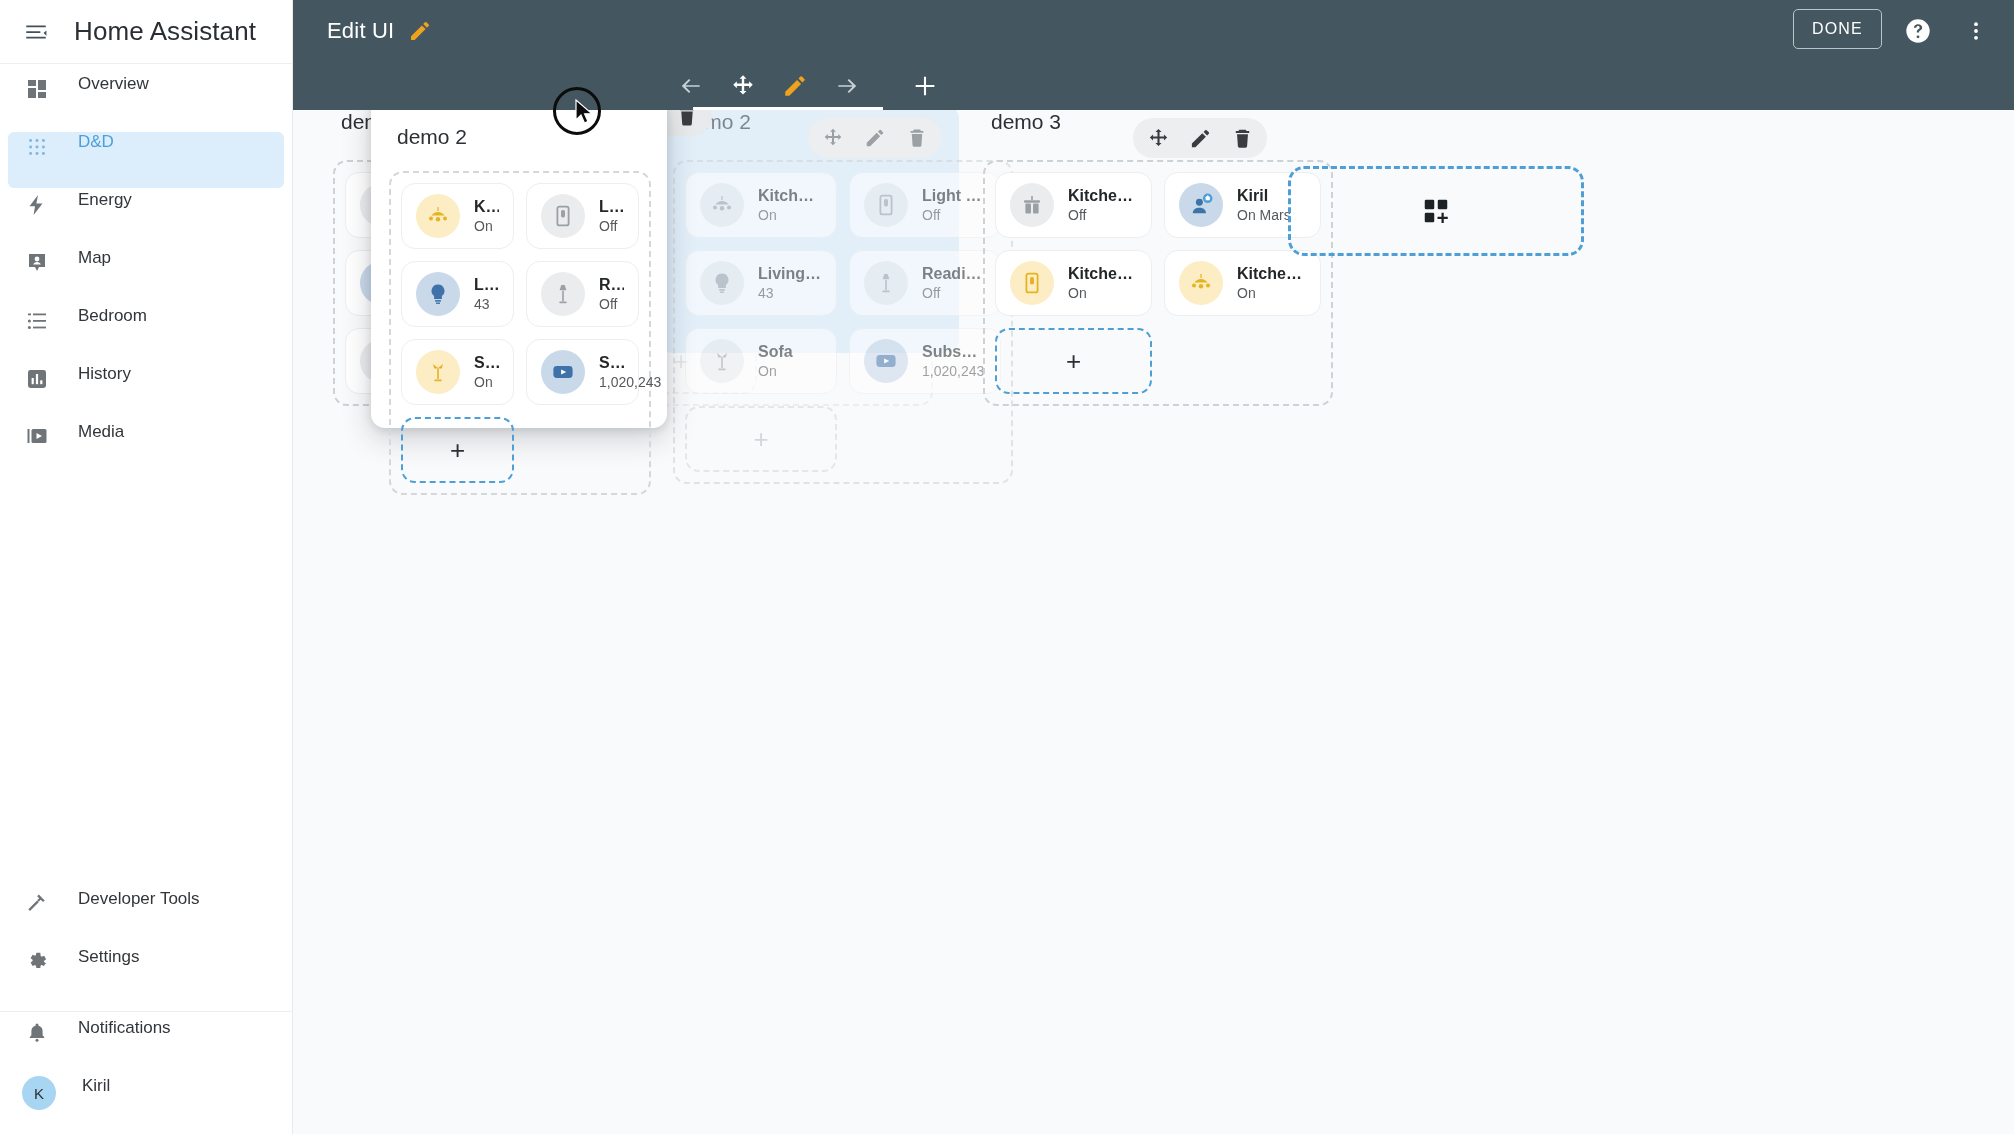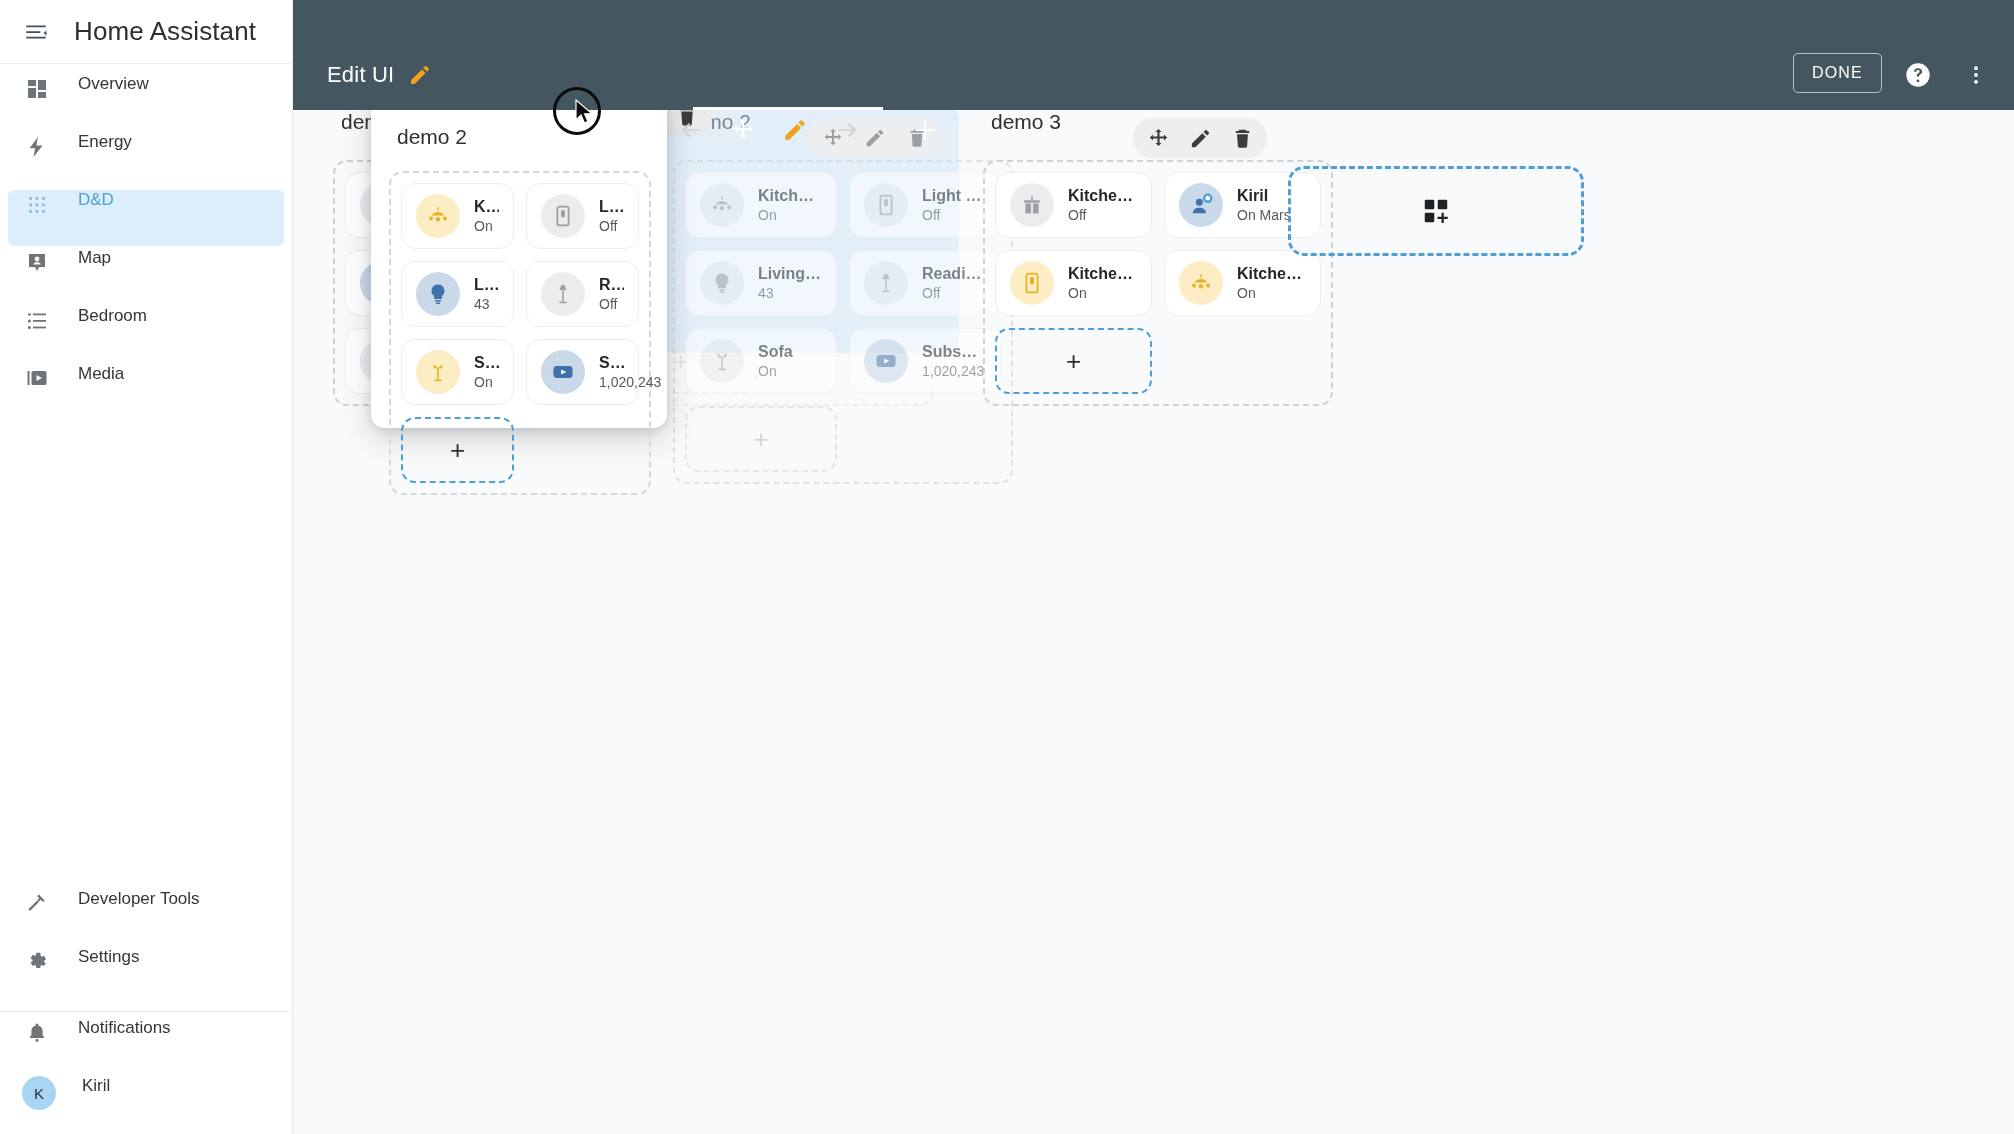--- a/index.html
+++ b/index.html
@@ -65,21 +65,21 @@
   .main {
     flex: 1 1 auto; position: relative;
     background: #f9fafb; height: 1134px; overflow: hidden;
   }
   .topbar {
     position: absolute; top: 0; left: 0; right: 0; height: 110px;
     background: #44565f; z-index: 30;
   }
   .topbar-row1 {
     height: 62px; display: flex; align-items: center;
-    padding: 0 16px 0 34px; gap: 14px; margin-top: 44px;
+    padding: 0 16px 0 34px; gap: 14px;
   }
   .edit-title { font-size: 22px; color: #ffffff; letter-spacing: .2px; }
   .pencil-orange { color: #efa31d; display: flex; align-items: center; }
   .top-right { margin-left: auto; display: flex; align-items: flex-start; gap: 14px; }
   .done-btn {
     border: 1px solid #b9c4c9; border-radius: 5px;
     color: #ffffff; font-size: 16px; letter-spacing: 1.2px;
     padding: 10px 18px; cursor: pointer; background: transparent;
     font-family: "Liberation Sans", sans-serif;
   }
@@ -213,29 +213,20 @@
     </div>
 
     <nav class="sb-list">
       <div class="sb-item">
         <span class="sb-ico">
           <svg width="24" height="24" viewBox="0 0 24 24" fill="currentColor">
             <path d="M3 3h8v6H3V3zm0 8h8v10H3V11zm10-8h8v10h-8V3zm0 12h8v6h-8v-6z"></path>
           </svg>
         </span>
         <span class="sb-lbl">Overview</span>
-      </div>
-
-      <div class="sb-item">
-        <span class="sb-ico">
-          <svg width="24" height="24" viewBox="0 0 24 24" fill="currentColor">
-            <path d="M13 2L4.5 13.2H10l-1.4 8.8 8.9-11.6H11.4L13 2z"></path>
-          </svg>
-        </span>
-        <span class="sb-lbl">Energy</span>
       </div>
 
       <div class="sb-item active">
         <span class="sb-ico">
           <svg width="22" height="22" viewBox="0 0 24 24" fill="currentColor">
             <circle cx="5" cy="5" r="1.6"></circle>
               <circle cx="12" cy="5" r="1.6"></circle>
               <circle cx="19" cy="5" r="1.6"></circle>
             <circle cx="5" cy="12" r="1.6"></circle>
               <circle cx="12" cy="12" r="1.6"></circle>
@@ -244,20 +235,29 @@
               <circle cx="12" cy="19" r="1.6"></circle>
               <circle cx="19" cy="19" r="1.6"></circle>
           </svg>
         </span>
         <span class="sb-lbl">D&amp;D</span>
       </div>
 
       <div class="sb-item">
         <span class="sb-ico">
           <svg width="24" height="24" viewBox="0 0 24 24" fill="currentColor">
+            <path d="M13 2L4.5 13.2H10l-1.4 8.8 8.9-11.6H11.4L13 2z"></path>
+          </svg>
+        </span>
+        <span class="sb-lbl">Energy</span>
+      </div>
+
+      <div class="sb-item">
+        <span class="sb-ico">
+          <svg width="24" height="24" viewBox="0 0 24 24" fill="currentColor">
             <path d="M4 3h16v13h-6l-2 4-2-4H4V3z"></path>
             <circle cx="12" cy="8" r="2.4" fill="#ffffff"></circle>
             <path d="M8.2 13.6c.5-1.7 2-2.6 3.8-2.6s3.3.9 3.8 2.6H8.2z" fill="#ffffff"></path>
           </svg>
         </span>
         <span class="sb-lbl">Map</span>
       </div>
 
       <div class="sb-item">
         <span class="sb-ico">
@@ -266,20 +266,31 @@
               <rect x="8" y="11" width="13" height="1.8"></rect>
               <rect x="8" y="17.6" width="13" height="1.8"></rect>
             <rect x="3" y="4.5" width="3" height="1.8"></rect>
               <circle cx="4.4" cy="11.9" r="1.5"></circle>
               <circle cx="4.4" cy="18.5" r="1.5"></circle>
           </svg>
         </span>
         <span class="sb-lbl">Bedroom</span>
       </div>
 
+      <div class="sb-item">
+        <span class="sb-ico">
+          <svg width="24" height="24" viewBox="0 0 24 24" fill="currentColor">
+            <rect x="3" y="3" width="18" height="18" rx="2.4"></rect>
+            <rect x="6.6" y="11" width="2.2" height="6.2" fill="#ffffff"></rect>
+            <rect x="10.9" y="7" width="2.2" height="10.2" fill="#ffffff"></rect>
+            <rect x="15.2" y="13.3" width="2.2" height="3.9" fill="#ffffff"></rect>
+          </svg>
+        </span>
+        <span class="sb-lbl">History</span>
+      </div>
 
       <div class="sb-item">
         <span class="sb-ico">
           <svg width="24" height="24" viewBox="0 0 24 24" fill="currentColor">
             <path d="M2.5 4h2v14h-2z"></path>
             <rect x="6.5" y="4" width="15" height="14" rx="1.6"></rect>
             <path d="M11.5 8l5.5 3-5.5 3V8z" fill="#ffffff"></path>
           </svg>
         </span>
         <span class="sb-lbl">Media</span>

